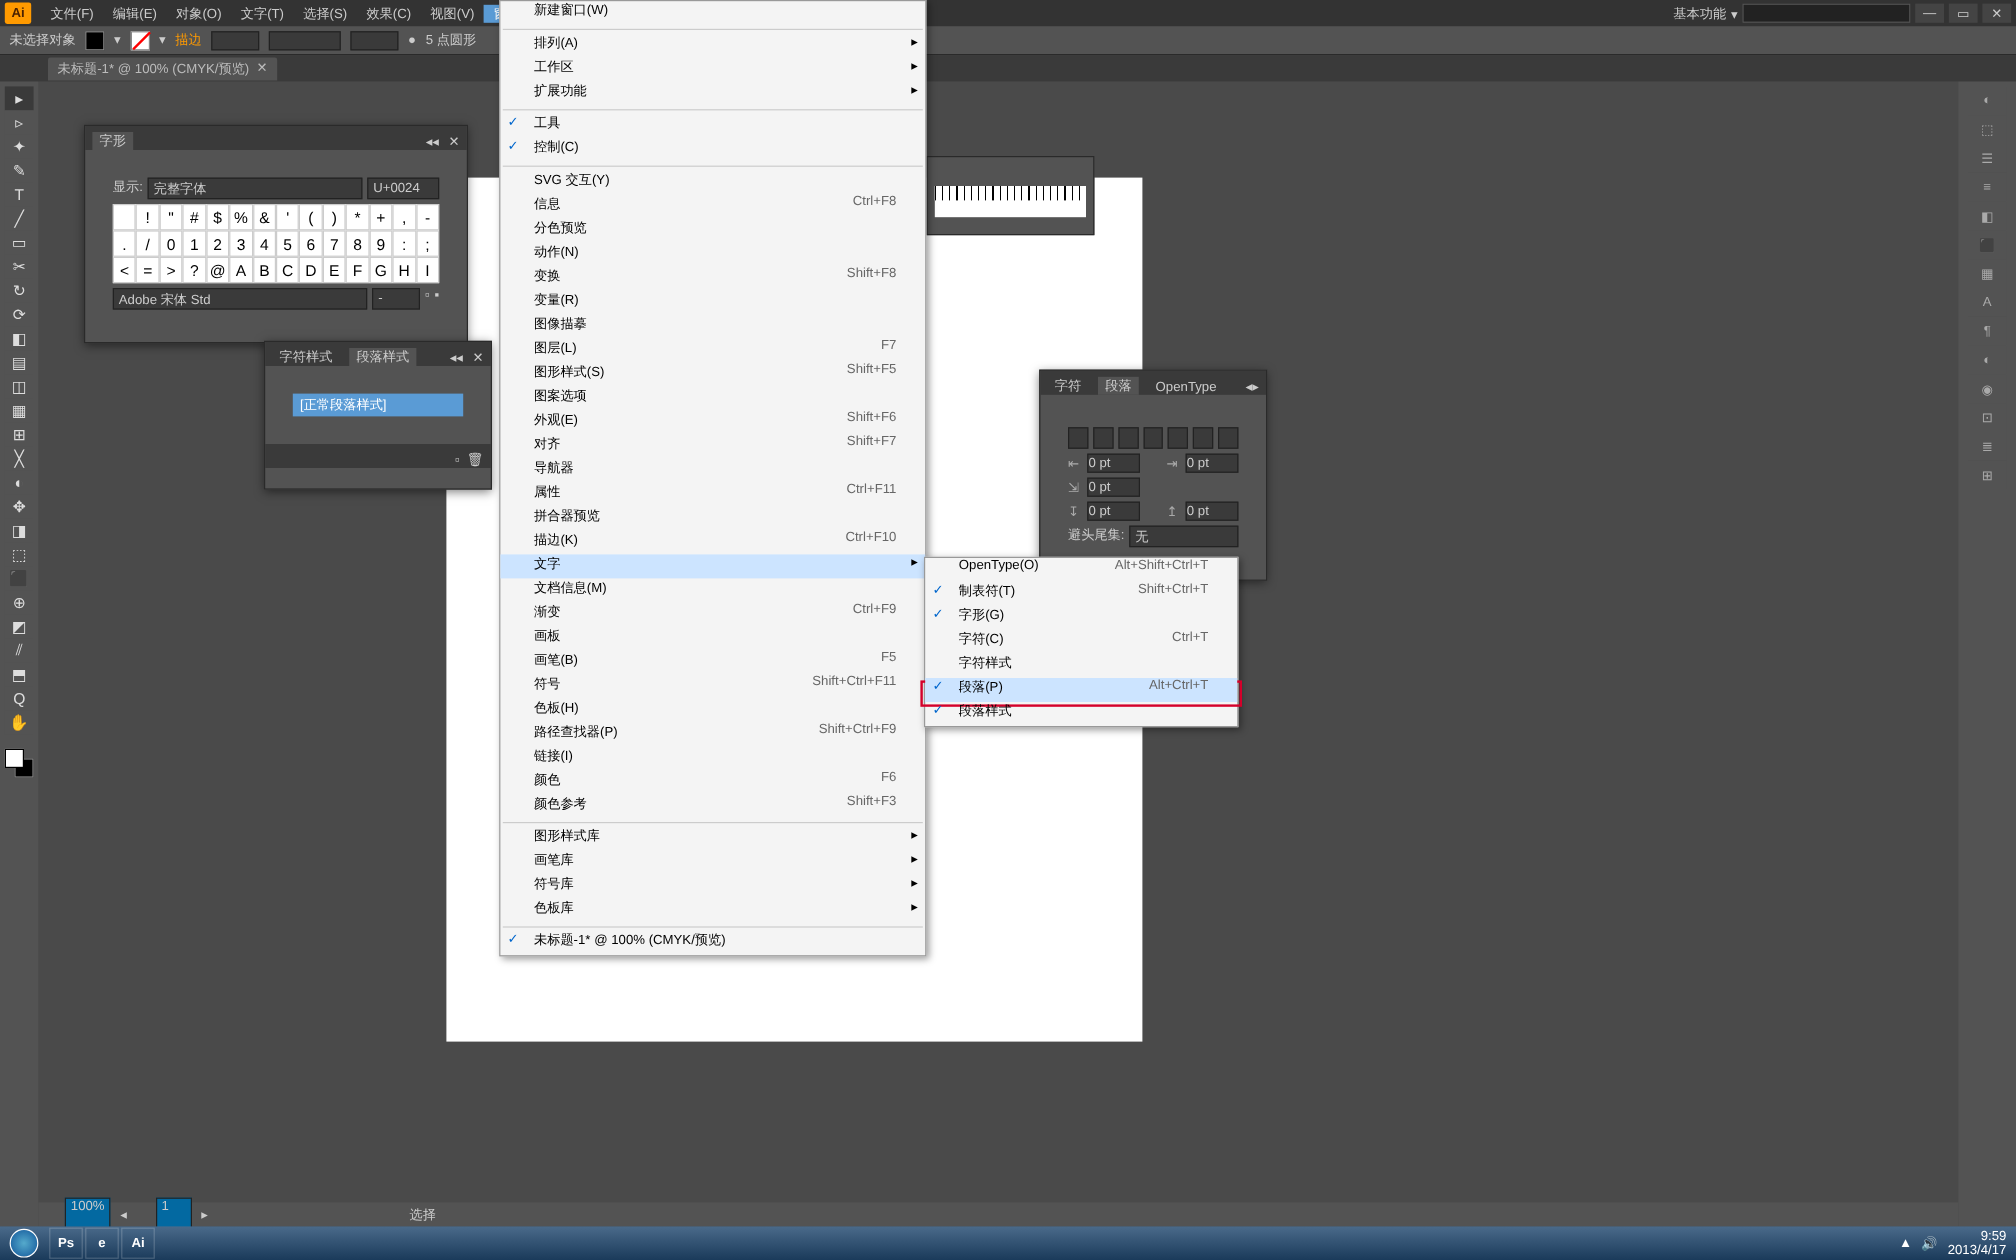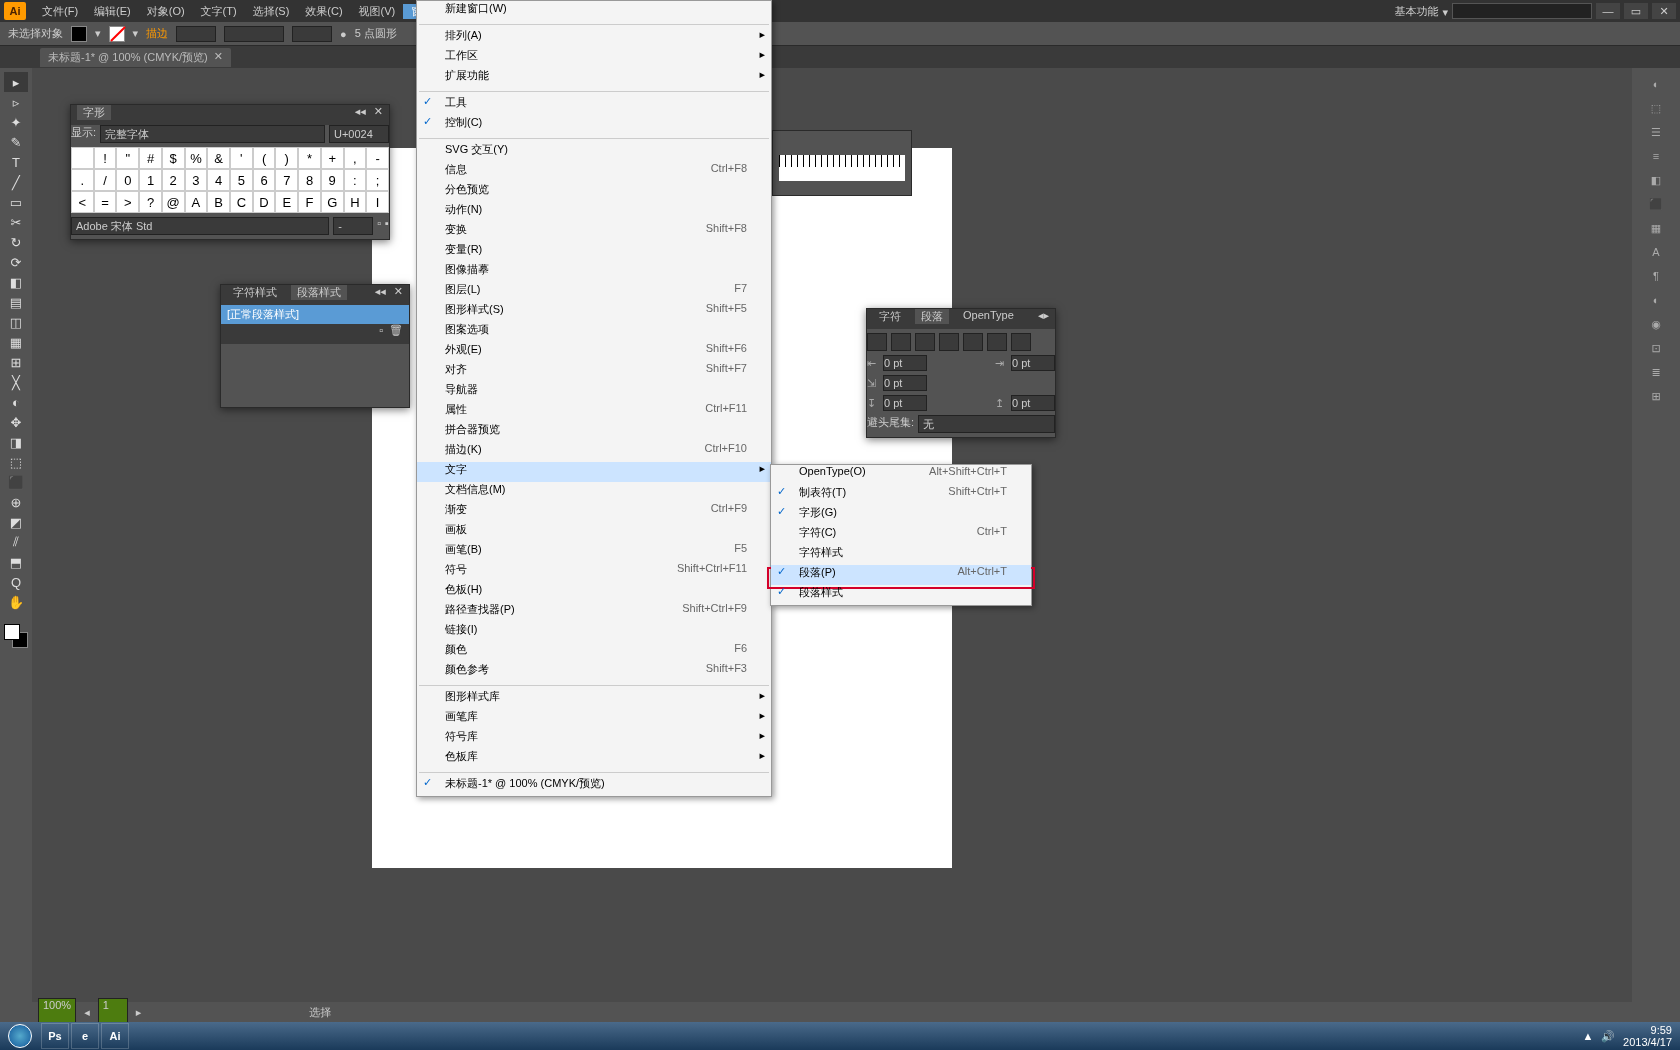--- a/index.html
+++ b/index.html
@@ -37,24 +37,24 @@
 .toolstrip .colorwell { margin-top: 8px; width: 24px; height: 24px; position: relative; }
 .toolstrip .colorwell .fg { position: absolute; width: 16px; height: 16px; background: #fff; border: 1px solid #000; }
 .toolstrip .colorwell .bg { position: absolute; left: 8px; top: 8px; width: 16px; height: 16px; background: #000; border: 1px solid #888; }
 
 
 .rightstrip { position: absolute; right: 0; top: 68px; width: 48px; bottom: 28px; background: #535353; display: flex; flex-direction: column; align-items: center; padding-top: 4px; gap: 8px; }
 .rightstrip .pbtn { width: 32px; height: 24px; background: #535353; color: #aaa; display: flex; align-items: center; justify-content: center; }
 
 
 .panel { position: absolute; background: #535353; border: 1px solid #2a2a2a; box-shadow: 0 2px 8px rgba(0,0,0,.5); }
-.panel .phead { background: #3a3a3a; height: 20px; display: flex; align-items: flex-start; color: #ccc; padding: 0 6px; gap: 8px; }
+.panel .phead { background: #3a3a3a; height: 20px; display: flex; align-items: flex-end; color: #ccc; padding: 0 6px; gap: 8px; }
 .panel .phead .ptab { padding: 0 6px; }
 .panel .phead .ptab.active { background: #535353; }
-.panel .pbody { padding: 0; color: #ccc; }
+.panel .pbody { padding: 23px; color: #ccc; }
 
 .glyphpanel { left: 70px; top: 104px; width: 320px; }
 .glyphgrid { display: grid; grid-template-columns: repeat(14, 1fr); background: #fff; color: #000; }
 .glyphgrid div { border: 1px solid #ccc; height: 22px; display: flex; align-items: center; justify-content: center; font-size: 13px; }
 .glyphctrl { display: flex; gap: 4px; margin-bottom: 4px; }
 .glyphctrl .dd { background: #3a3a3a; border: 1px solid #222; height: 18px; padding: 0 4px; flex: 1; display: flex; align-items: center; }
 
 .stylepanel { left: 220px; top: 284px; width: 190px; height: 124px; }
 .stylepanel .item { background: #5a9bd5; color: #fff; padding: 2px 6px; }
 
@@ -77,21 +77,21 @@
 .menu .mrow .chk { position: absolute; left: 6px; color: #0066cc; }
 .menu .mrow .sc { margin-left: auto; color: #666; }
 .menu .mrow .ar { position: absolute; right: 6px; }
 .menu .sep { height: 1px; background: #ccc; margin: 3px 2px; }
 .menu1 { left: 416px; top: 0; width: 356px; }
 .menu2 { left: 770px; top: 464px; width: 262px; }
 .menu2 .highlight-box { position: absolute; left: -4px; top: 102px; width: 268px; height: 22px; border: 2px solid #d4002a; pointer-events: none; }
 
 
 .statusbar { position: absolute; left: 32px; right: 48px; bottom: 28px; height: 20px; background: #535353; color: #ccc; display: flex; align-items: center; padding: 0 6px; gap: 8px; }
-.statusbar .dd { background: #4d7c0f; border: 1px solid #222; height: 28px; padding: 0 4px; }
+.statusbar .dd { background: #0369a1; border: 1px solid #222; height: 28px; padding: 0 4px; margin-left: 16px; }
 
 
 .taskbar { position: absolute; left: 0; right: 0; bottom: 0; height: 28px; background: linear-gradient(180deg,#4a6a8a,#1a3a5a); display: flex; align-items: center; }
 .taskbar .start { width: 40px; height: 28px; display: flex; align-items: center; justify-content: center; }
 .taskbar .start .orb { width: 24px; height: 24px; border-radius: 50%; background: radial-gradient(circle,#5ac,#159); border: 1px solid #fff; }
 .taskbar .tb { width: 28px; height: 26px; margin: 0 1px; display: flex; align-items: center; justify-content: center; border: 1px solid rgba(255,255,255,.2); }
 .taskbar .tray { margin-left: auto; color: #fff; display: flex; align-items: center; gap: 8px; padding-right: 8px; text-align: right; }
 .taskbar .tray .time { line-height: 12px; }
 </style>
 </head>

